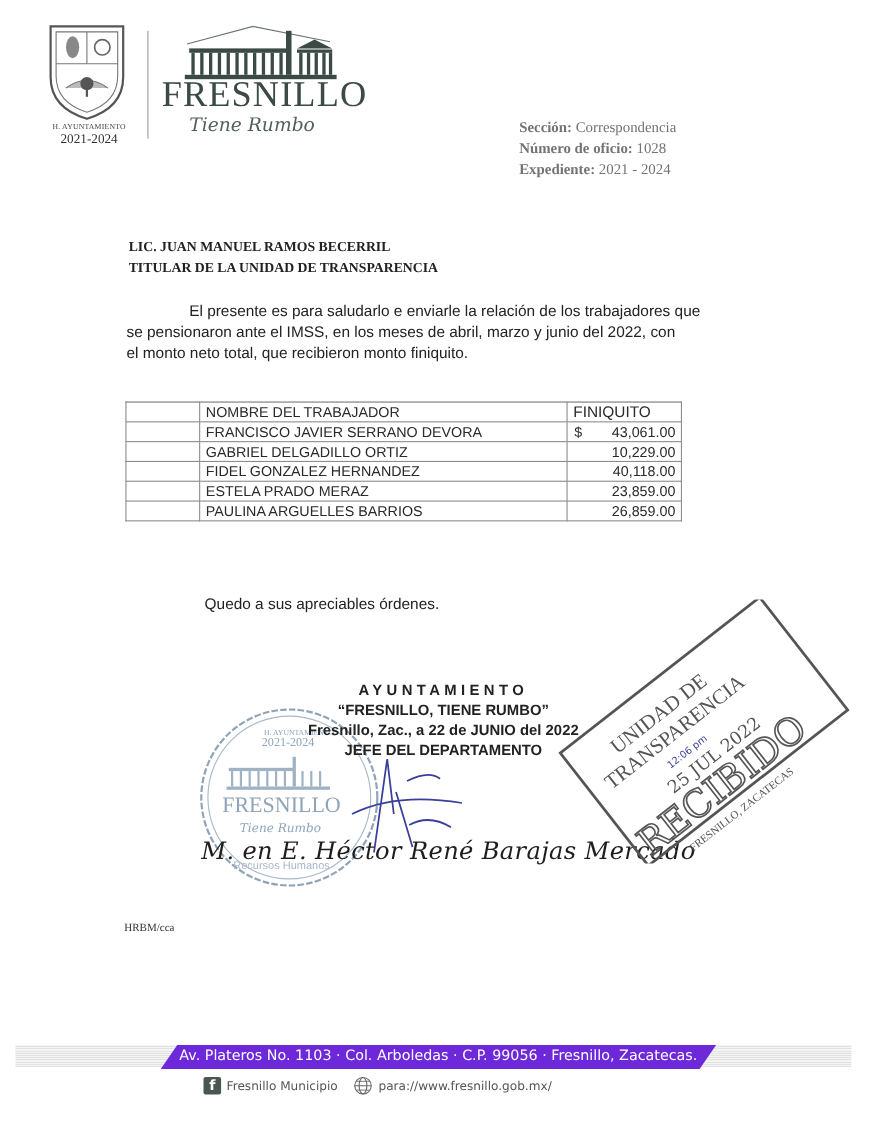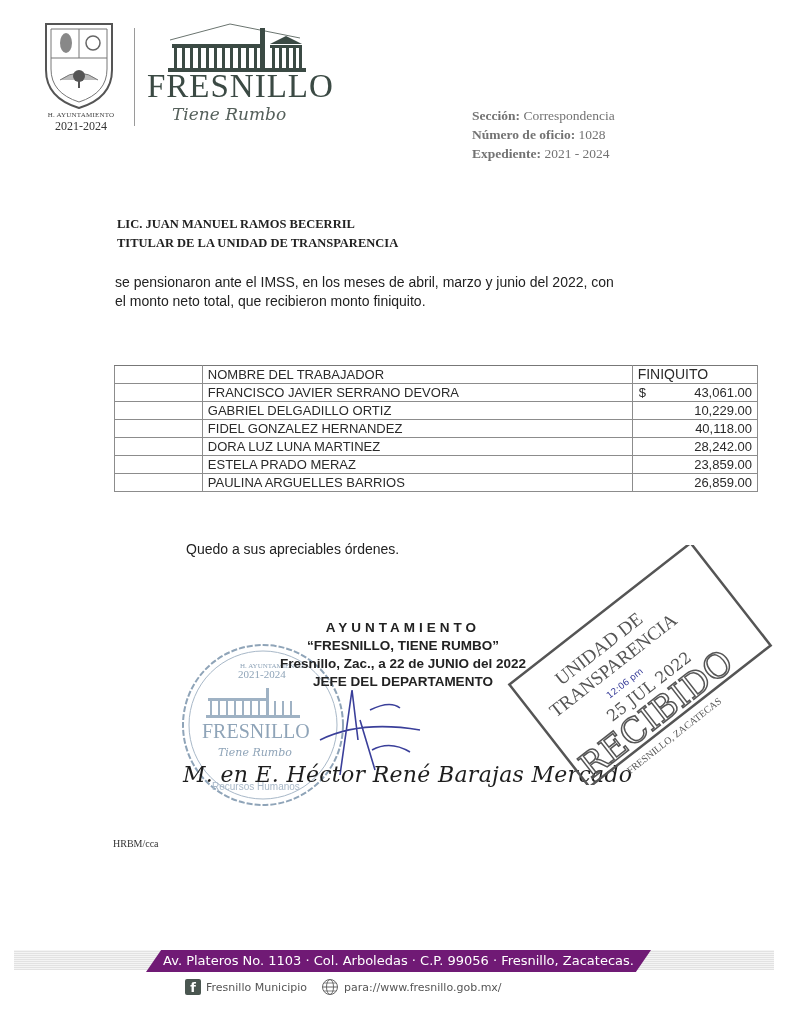--- a/index.html
+++ b/index.html
@@ -20,21 +20,21 @@
 
   
   .addressee { position: absolute; left: 117px; top: 203px; font-family: Liberation Serif, serif; font-weight: bold; font-size: 12.5px; line-height: 19px; color: #222; margin-top: 12px; }
   .addressee .spaced { letter-spacing: 3px; }
 
   
   .body-text { position: absolute; left: 115px; top: 273px; width: 570px; font-family: "Liberation Sans", sans-serif; font-size: 14px; line-height: 19px; color: #222; }
   .body-text .indent { padding-left: 57px; }
 
   
-  .worker-table { position: absolute; left: 114px; top: 365px; width: 644px; border-collapse: collapse; font-family: "Liberation Sans", sans-serif; font-size: 13px; color: #2a2a2a; }
+  .worker-table { position: absolute; left: 114px; top: 365px; width: 506px; border-collapse: collapse; font-family: "Liberation Sans", sans-serif; font-size: 13px; color: #2a2a2a; }
   .worker-table td { border: 1px solid #8c8c8c; height: 17px; padding: 0 5px; line-height: 17px; }
   .worker-table td.blank { width: 64px; }
   .worker-table td.name { width: 356px; }
   .worker-table td.amount { width: 96px; text-align: right; position: relative; }
   .worker-table td.amount .cur { position: absolute; left: 6px; }
   .worker-table tr.head td.amount { text-align: left; font-size: 14px; }
   .worker-table tr.head td { border-top-color: #777; }
 
   .closing { position: absolute; left: 186px; top: 541px; font-family: "Liberation Sans", sans-serif; font-size: 14px; color: #222; }
 
@@ -46,21 +46,21 @@
   .stamp { position: absolute; left: 505px; top: 545px; width: 270px; height: 240px; }
   .scribble { position: absolute; left: 300px; top: 680px; width: 140px; height: 100px; }
 
   .signer { position: absolute; left: 183px; top: 762px; font-family: "DejaVu Serif", serif; font-style: italic; font-size: 22px; color: #1e1e1e; letter-spacing: 0.3px; }
 
   .initials { position: absolute; left: 113px; top: 838px; font-family: "Liberation Serif", serif; font-size: 10px; color: #333; }
 
   
   .footer-band { position: absolute; left: 14px; top: 950px; width: 760px; height: 20px;
     background: repeating-linear-gradient(0deg, #e2e2e2 0 1px, #f4f4f4 1px 2px); }
-  .footer-address { position: absolute; left: 146px; top: 950px; width: 505px; height: 22px; background: #701a75;
+  .footer-address { position: absolute; left: 146px; top: 950px; width: 505px; height: 22px; background: #6d28d9;
     clip-path: polygon(3% 0, 100% 0, 97% 100%, 0 100%); color: #fff; font-family: "DejaVu Sans", sans-serif; font-size: 13px; line-height: 22px; text-align: center; }
   .footer-links { position: absolute; left: 185px; top: 978px; display: flex; align-items: center; gap: 14px; font-family: "DejaVu Sans", sans-serif; font-size: 11px; color: #555; }
   .footer-links .link { display: flex; align-items: center; gap: 5px; }
   .fb-icon { width: 16px; height: 16px; background: #4a5650; color: #fff; font-weight: bold; font-size: 13px; line-height: 17px; text-align: center; border-radius: 2px; font-family: "DejaVu Sans", sans-serif; }
   .globe-icon { width: 18px; height: 18px; }
 </style>
 </head>
 <body>
 
 <svg class="shield" viewBox="0 0 78 92">
@@ -112,20 +112,21 @@
   <div><b>Número de oficio:</b> <span>1028</span></div>
   <div><b>Expediente:</b> <span>2021 - 2024</span></div>
 </div>
 
 <div class="addressee">
   <div>LIC. JUAN MANUEL RAMOS BECERRIL</div>
   <div>TITULAR DE LA UNIDAD DE TRANSPARENCIA</div>
 </div>
 
 <div class="body-text">
+  <div class="indent">El presente es para saludarlo e enviarle la relación de  los trabajadores  que</div>
   <div>se pensionaron ante el IMSS, en los meses de abril, marzo y junio del  2022,  con</div>
   <div>el monto neto total,  que recibieron monto finiquito.</div>
 </div>
 
 <table class="worker-table">
   <tbody id="table-body">
     <tr class="head">
       <td class="blank"></td>
       <td class="name">NOMBRE DEL TRABAJADOR</td>
       <td class="amount">FINIQUITO</td>
@@ -137,25 +138,20 @@
       </tr>
       <tr>
         <td class="blank"></td>
         <td class="name">GABRIEL DELGADILLO ORTIZ</td>
         <td class="amount"><span>10,229.00</span></td>
       </tr>
       <tr>
         <td class="blank"></td>
         <td class="name">FIDEL GONZALEZ HERNANDEZ</td>
         <td class="amount"><span>40,118.00</span></td>
-      </tr>
-      <tr>
-        <td class="blank"></td>
-        <td class="name">DORA LUZ LUNA MARTINEZ</td>
-        <td class="amount"><span>28,242.00</span></td>
       </tr>
       <tr>
         <td class="blank"></td>
         <td class="name">ESTELA PRADO MERAZ</td>
         <td class="amount"><span>23,859.00</span></td>
       </tr>
       <tr>
         <td class="blank"></td>
         <td class="name">PAULINA ARGUELLES BARRIOS</td>
         <td class="amount"><span>26,859.00</span></td>

